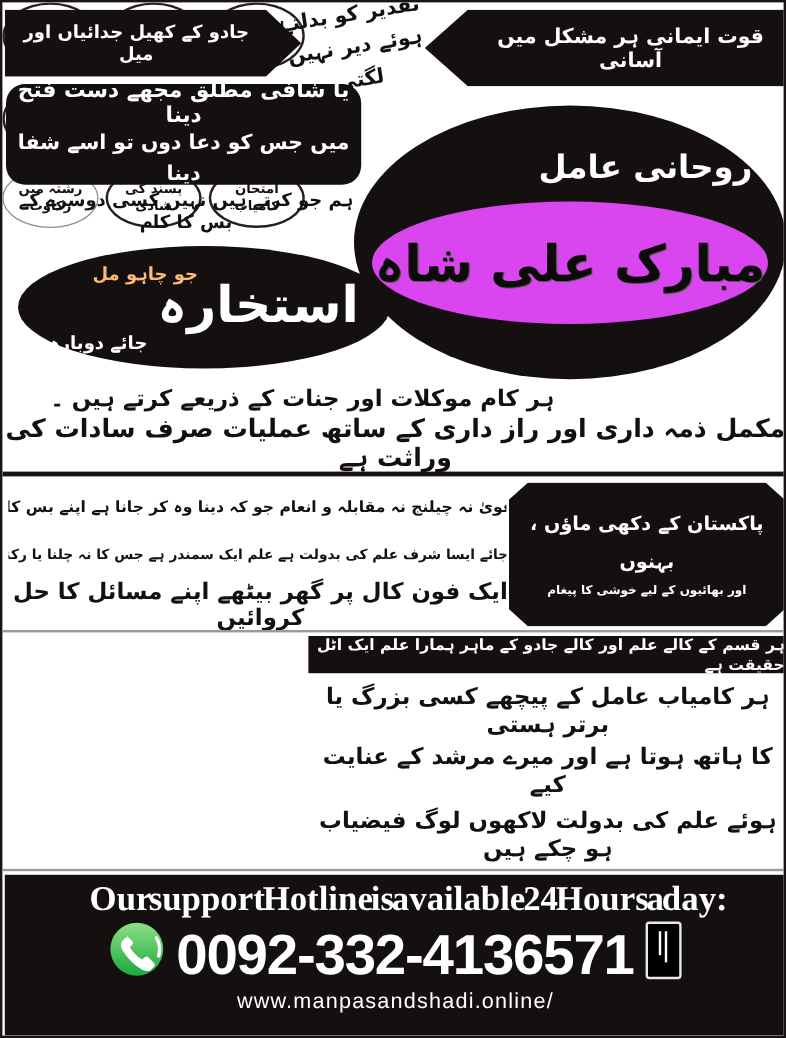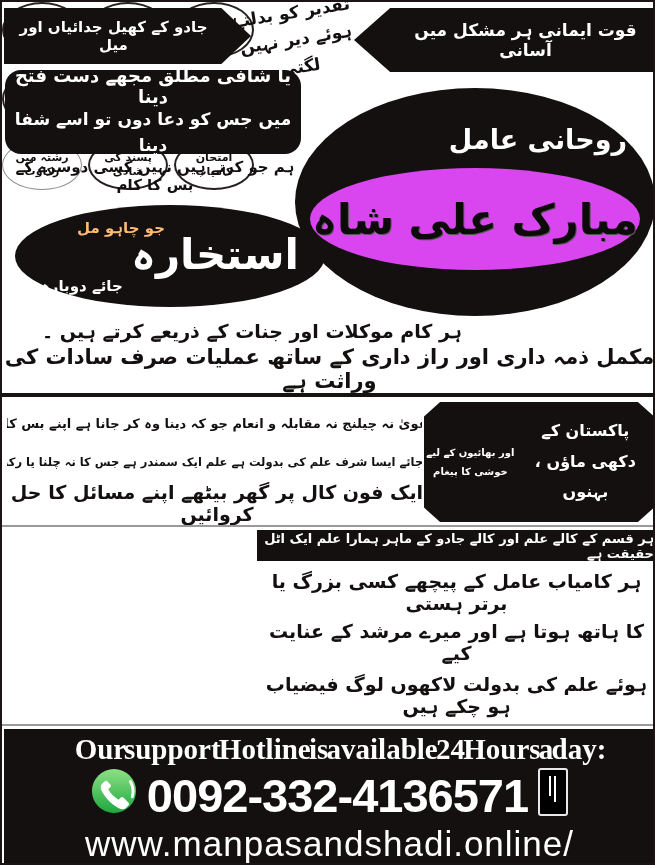--- a/index.html
+++ b/index.html
@@ -43,21 +43,21 @@
   
   #work-line1{left:15px;top:313px;width:470px;height:32px;font-size:19px;font-weight:700;}
   #work-line2{left:2px;top:347px;width:651px;height:40px;font-size:21px;font-weight:700;}
   #divider-thick{left:0;top:391px;width:655px;height:4px;background:#181212;}
   
   #mid-line1{left:5px;top:403px;width:415px;height:36px;font-size:13px;font-weight:700;overflow:hidden;white-space:nowrap;}
   #mid-line2{left:5px;top:443px;width:415px;height:34px;font-size:11.5px;font-weight:700;overflow:hidden;white-space:nowrap;}
   #mid-line3{left:5px;top:481px;width:420px;height:40px;font-size:19px;font-weight:700;}
   #message-box{left:422px;top:400px;width:230px;height:120px;
     clip-path:polygon(7% 0,93% 0,100% 12%,100% 88%,93% 100%,7% 100%,0 88%,0 12%);
-    font-weight:700;line-height:1.9;}
+    flex-direction:column;font-weight:700;line-height:1.9;}
   #message-box .l1{font-size:16px;}
   #message-box .l2{font-size:10px;}
   #divider-gray1{left:0;top:523px;width:655px;height:2px;background:#9a9a9a;}
   
   #expert-bar{left:255px;top:528px;width:397px;height:31px;font-size:13px;font-weight:700;text-align:right;}
   
   #services{left:4px;top:531px;width:252px;height:188px;display:flex;flex-direction:column;
     justify-content:space-between;direction:rtl;}
   .svc-row{display:flex;justify-content:space-between;align-items:center;}
   .svc{border:2px solid #262020;border-radius:50%;width:80px;height:56px;
@@ -74,21 +74,21 @@
     align-items:center;justify-content:flex-start;}
   #hotline{font-family:"Liberation Serif","DejaVu Serif",serif;font-size:29px;font-weight:700;
     word-spacing:-9px;letter-spacing:0px;margin-top:4px;white-space:nowrap;margin-left:22px;}
   #phone-row{display:flex;align-items:flex-start;gap:10px;margin-top:2px;}
   #phone-number{font-family:"Liberation Sans","DejaVu Sans",sans-serif;font-size:47px;
     font-weight:700;letter-spacing:-1px;white-space:nowrap;}
   #mini-mark{width:26px;height:44px;background:#000;border:2px solid #e9e9e9;border-radius:3px;
     position:relative;}
   #mini-mark span{position:absolute;top:6px;width:2px;height:20px;background:#fff;display:block;}
   #mini-mark .m1{left:9px;} #mini-mark .m2{left:14px;height:26px;}
-  #website{font-family:"Liberation Sans","DejaVu Sans",sans-serif;font-size:35px;
+  #website{font-family:"Liberation Sans","DejaVu Sans",sans-serif;font-size:18px;
     font-weight:400;margin-top:1px;letter-spacing:1px;}
   .rtl{direction:rtl;}
 </style>
 </head>
 <body>
 
 <div id="poster">
 
   <div id="banner-left" class="abs ink ctr urdu rtl">جادو کے کھیل جدائیاں اور میل</div>
 

